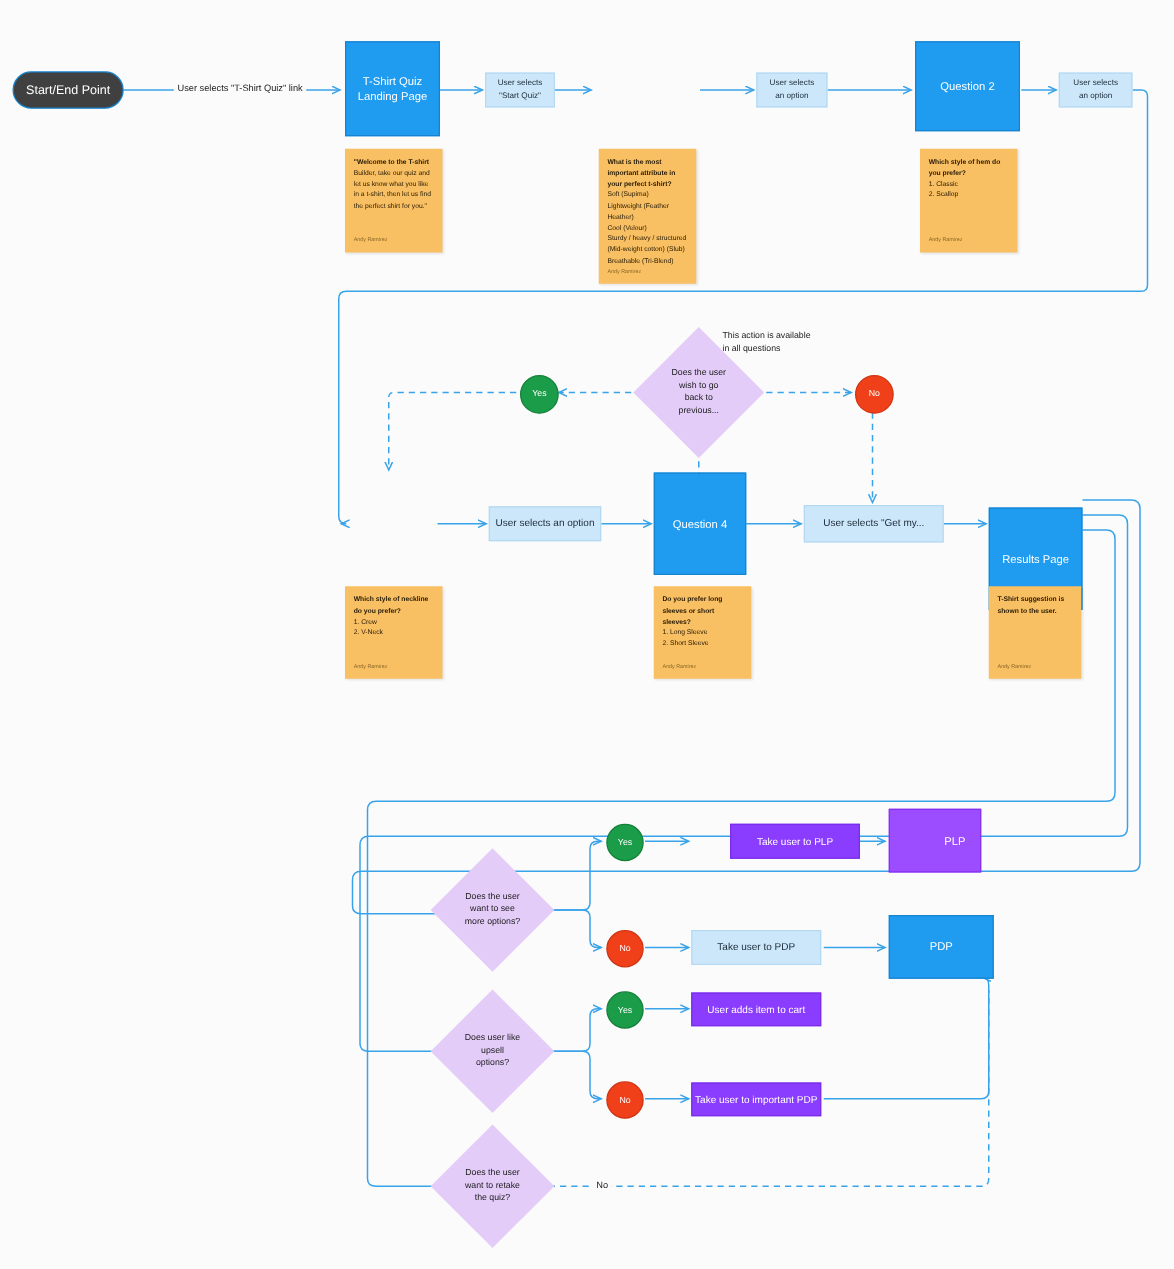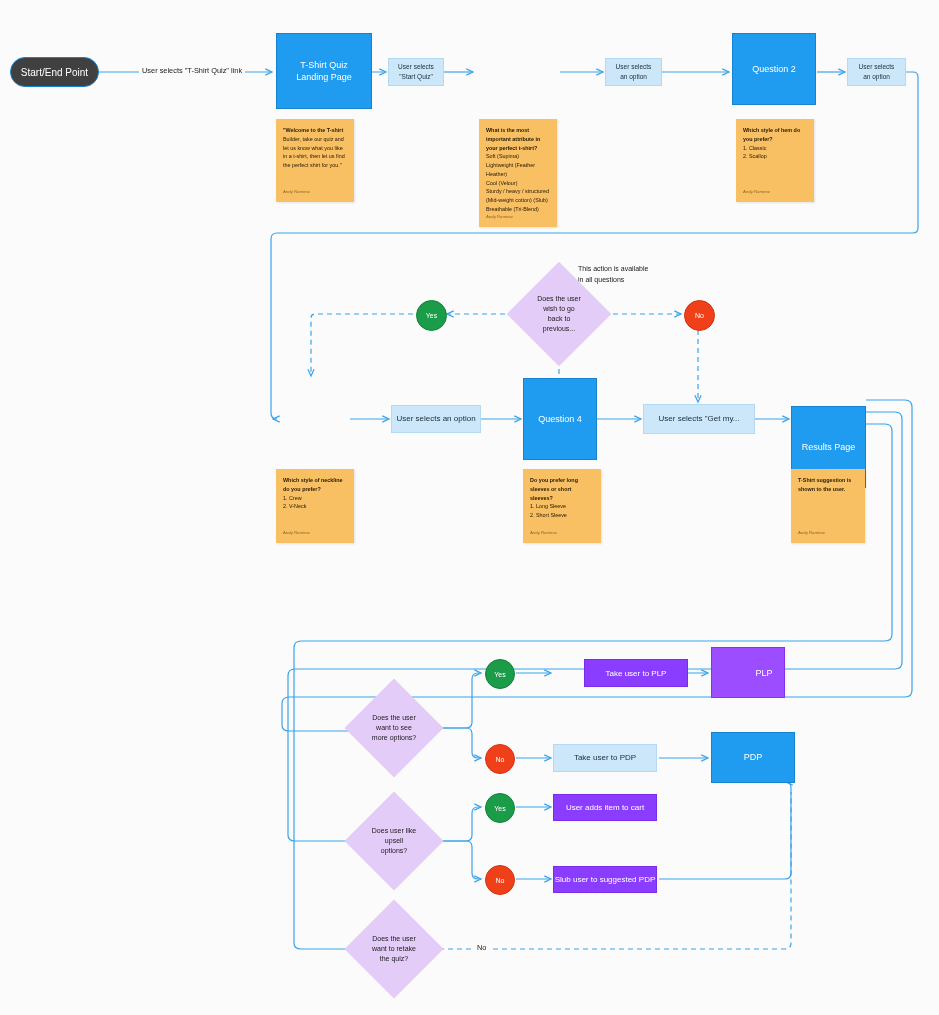--- a/index.html
+++ b/index.html
@@ -85,21 +85,21 @@
   </svg>
 
   <div class="node startend" style="left:10px;top:57px;width:89px;height:30px;">
     <span>Start/End Point</span>
   </div>
 
   <div class="edgelabel" style="left:139px;top:66px;">
     <span>User selects "T-Shirt Quiz" link</span>
   </div>
 
-  <div class="node proc" style="left:276px;top:33px;width:96px;height:76px;flex-direction:column;">
+  <div class="node proc" style="left:276px;top:33px;width:76px;height:76px;flex-direction:column;">
     <span>T-Shirt Quiz</span>
     <span>Landing Page</span>
   </div>
 
   <div class="node action" style="left:388px;top:58px;width:56px;height:28px;flex-direction:column;">
     <span>User selects</span>
     <span>"Start Quiz"</span>
   </div>
 
 
@@ -264,21 +264,21 @@
 
   <div class="pill no" style="left:485px;top:865px;width:28px;height:28px;">
     <span>No</span>
   </div>
 
   <div class="node purple" style="left:553px;top:794px;width:104px;height:27px;">
     <span>User adds item to cart</span>
   </div>
 
   <div class="node purple" style="left:553px;top:866px;width:104px;height:27px;">
-    <span>Slub user to suggested PDP</span>
+    <span>Take user to important PDP</span>
   </div>
 
   <div class="diamond" style="left:359px;top:914px;width:70px;height:70px;">
     <div class="dshape"></div>
     <div class="dtext">
       <div>
         <span>Does the user</span><br>
         <span>want to retake</span><br>
         <span>the quiz?</span>
       </div>

